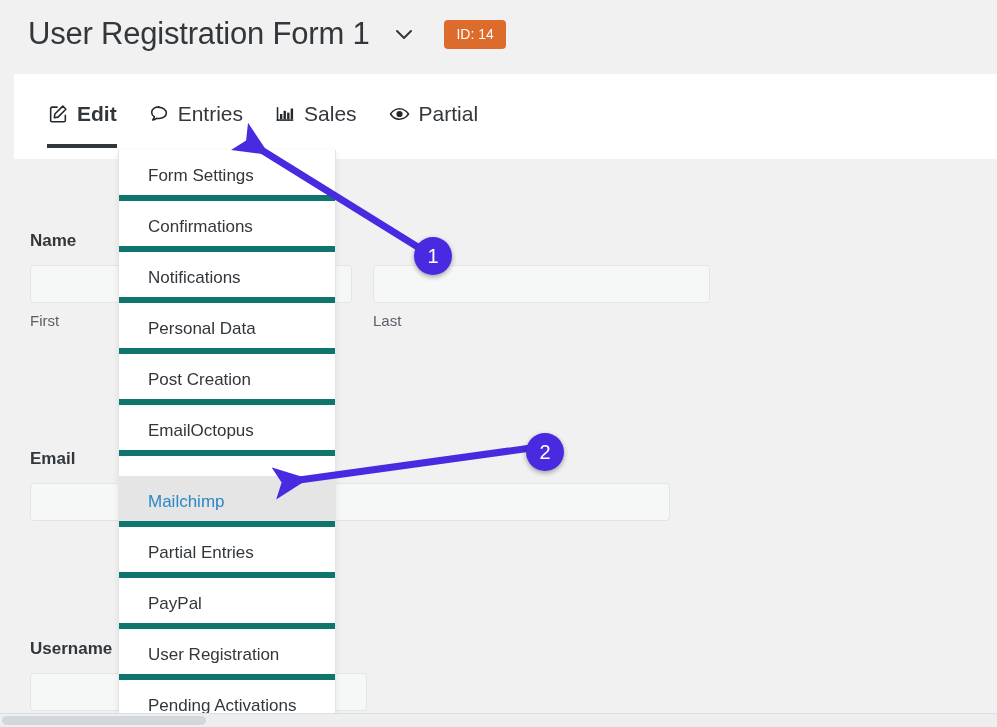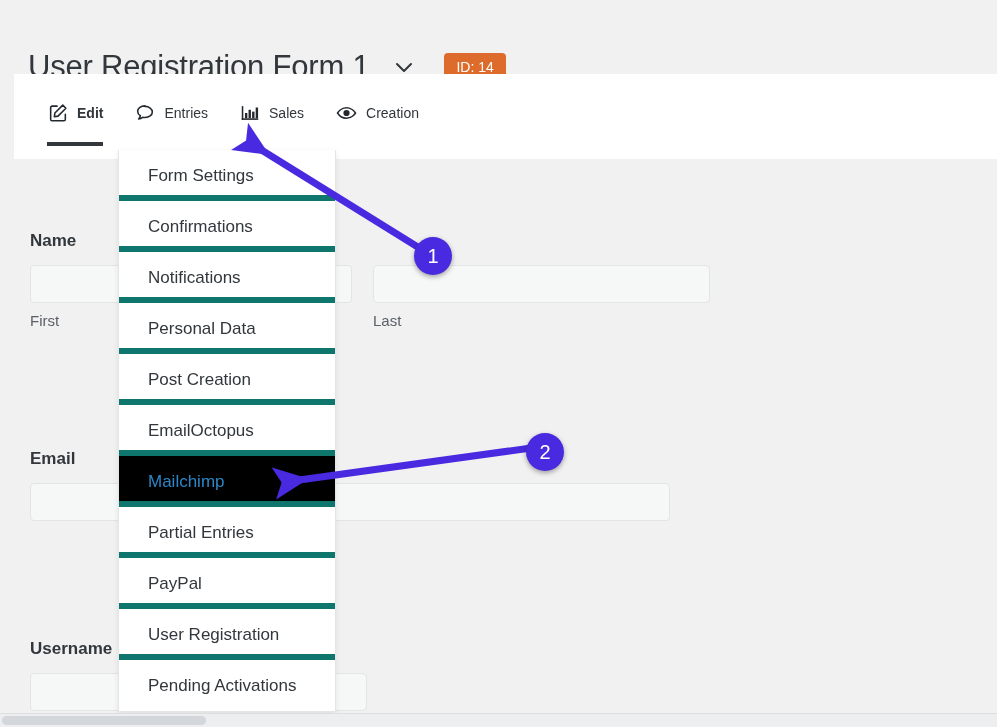--- a/index.html
+++ b/index.html
@@ -21,21 +21,20 @@
   #page-header {
     position: absolute;
     top: 0; left: 0;
     width: 997px;
     height: 68px;
     background: #f1f1f1;
     display: flex;
     align-items: center;
     padding-left: 28px;
     box-sizing: border-box;
-    margin-top: 33px;
   }
   #form-title {
     font-size: 31px;
     font-weight: 400;
     color: #32373c;
     letter-spacing: -0.2px;
     white-space: nowrap;
   }
   #title-chevron {
     margin-left: 22px;
@@ -85,21 +84,21 @@
     padding-bottom: 22px;
   }
   .tab-icon {
     display: flex;
     align-items: center;
     justify-content: center;
     margin-right: 8px;
   }
   .tab-icon svg { display: block; }
   .tab-label {
-    font-size: 14px;
+    font-size: 21px;
     color: #32373c;
     white-space: nowrap;
   }
   .tab-item.active .tab-label {
     font-weight: bold;
   }
   .tab-item.active::after {
     content: "";
     position: absolute;
     left: 0;
@@ -166,22 +165,23 @@
     padding-left: 29px;
     font-size: 17px;
     color: #32373c;
     border-bottom: 6px solid #0f766e;
     box-sizing: border-box;
     white-space: nowrap;
     cursor: pointer;
   }
   .dropdown-item:last-child { border-bottom: none; }
   .dropdown-item.highlighted {
-    background: #000000;
+    background: #e5e5e5;
     color: #2b87c7;
+    margin-top: 20px;
   }
 
   
   #annotations {
     position: absolute;
     top: 0; left: 0;
     width: 997px;
     height: 727px;
     pointer-events: none;
     z-index: 60;
@@ -276,21 +276,21 @@
       <span class="tab-label">Sales</span>
     </div>
 
     <div class="tab-item">
       <span class="tab-icon">
         <svg width="23" height="22" viewBox="0 0 24 24" fill="none" stroke="#23282d" stroke-width="1.6">
           <path d="M2.2 12S5.8 6.3 12 6.3 21.8 12 21.8 12 18.2 17.7 12 17.7 2.2 12 2.2 12z"></path>
           <circle cx="12" cy="12" r="3.4" fill="#23282d" stroke="none"></circle>
         </svg>
       </span>
-      <span class="tab-label">Creation</span>
+      <span class="tab-label">Partial</span>
     </div>
 
   </div>
 </div>
 
 <div id="form-canvas">
 
   <div class="field-row" id="field-email">
     <div class="field-label">Email</div>
     <div class="text-input" style="width:640px"></div>

